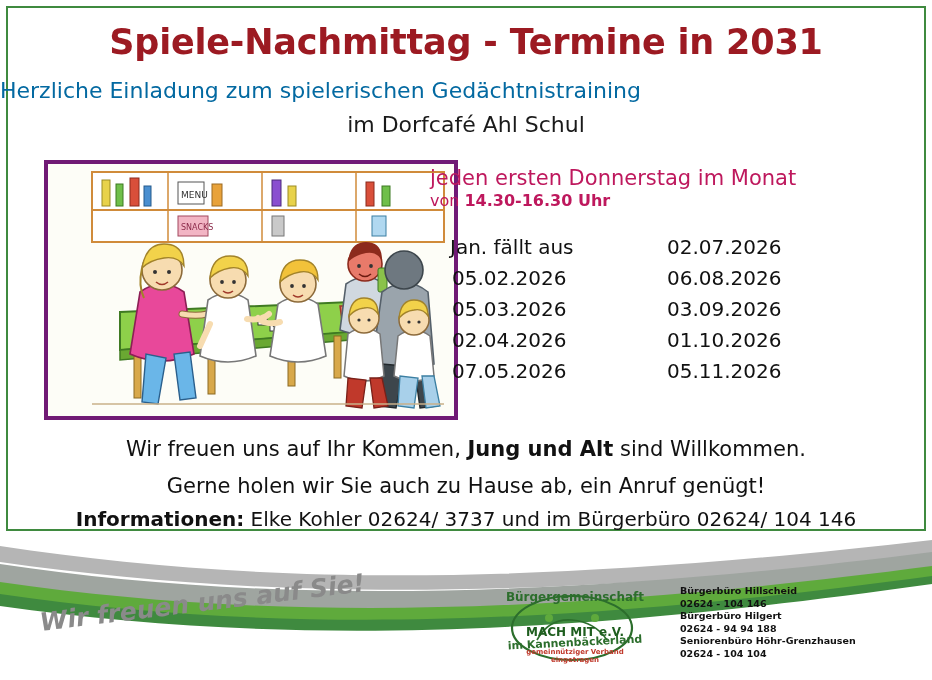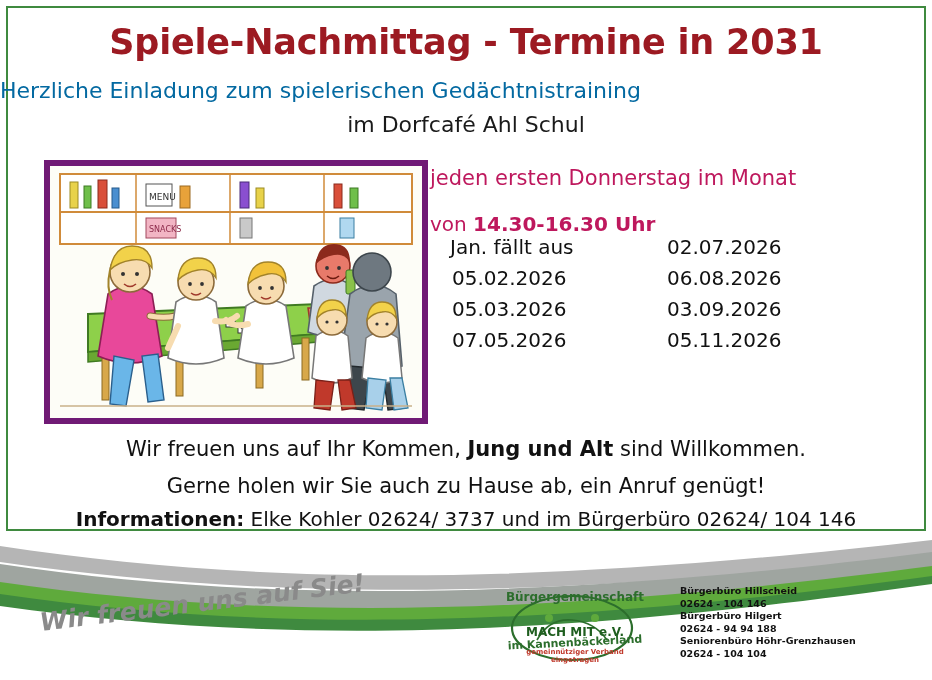--- a/index.html
+++ b/index.html
@@ -69,38 +69,39 @@
     color: #1a1a1a;
   }
 
   
   .illu {
     position: absolute;
     left: 44px;
     top: 160px;
     width: 372px;
     height: 252px;
-    border: 6px solid #701a75;
+    border: 4px solid #701a75;
     background: #fdfdf7;
     overflow: hidden;
+    padding-left: 34px;
   }
   .illu svg { display: block; }
 
   
   .when {
     position: absolute;
     left: 430px;
     top: 166px;
     width: 480px;
     font-size: 21px;
     color: #be185d;
   }
   .when .line2 {
-    margin-top: 22px;
-    font-size: 20px;
+    margin-top: 1px;
+    font-size: 16px;
   }
   .when .line2 b { font-weight: bold; }
 
   .dates {
     position: absolute;
     left: 440px;
     top: 232px;
     width: 420px;
     font-size: 20px;
     color: #111;
@@ -377,20 +378,24 @@
         </tr>
         <tr>
           <td class="col1">05.02.2026</td>
           <td class="col2">06.08.2026</td>
         </tr>
         <tr>
           <td class="col1">05.03.2026</td>
           <td class="col2">03.09.2026</td>
         </tr>
         <tr>
+          <td class="col1">02.04.2026</td>
+          <td class="col2">01.10.2026</td>
+        </tr>
+        <tr>
           <td class="col1">07.05.2026</td>
           <td class="col2">05.11.2026</td>
         </tr>
       </tbody>
     </table>
   </div>
 
   <div class="closing1"><span>Wir freuen uns auf Ihr Kommen, </span><b>Jung und Alt</b><span> sind Willkommen.</span></div>
 
   <div class="closing2">Gerne holen wir Sie auch zu Hause ab, ein Anruf genügt!</div>

